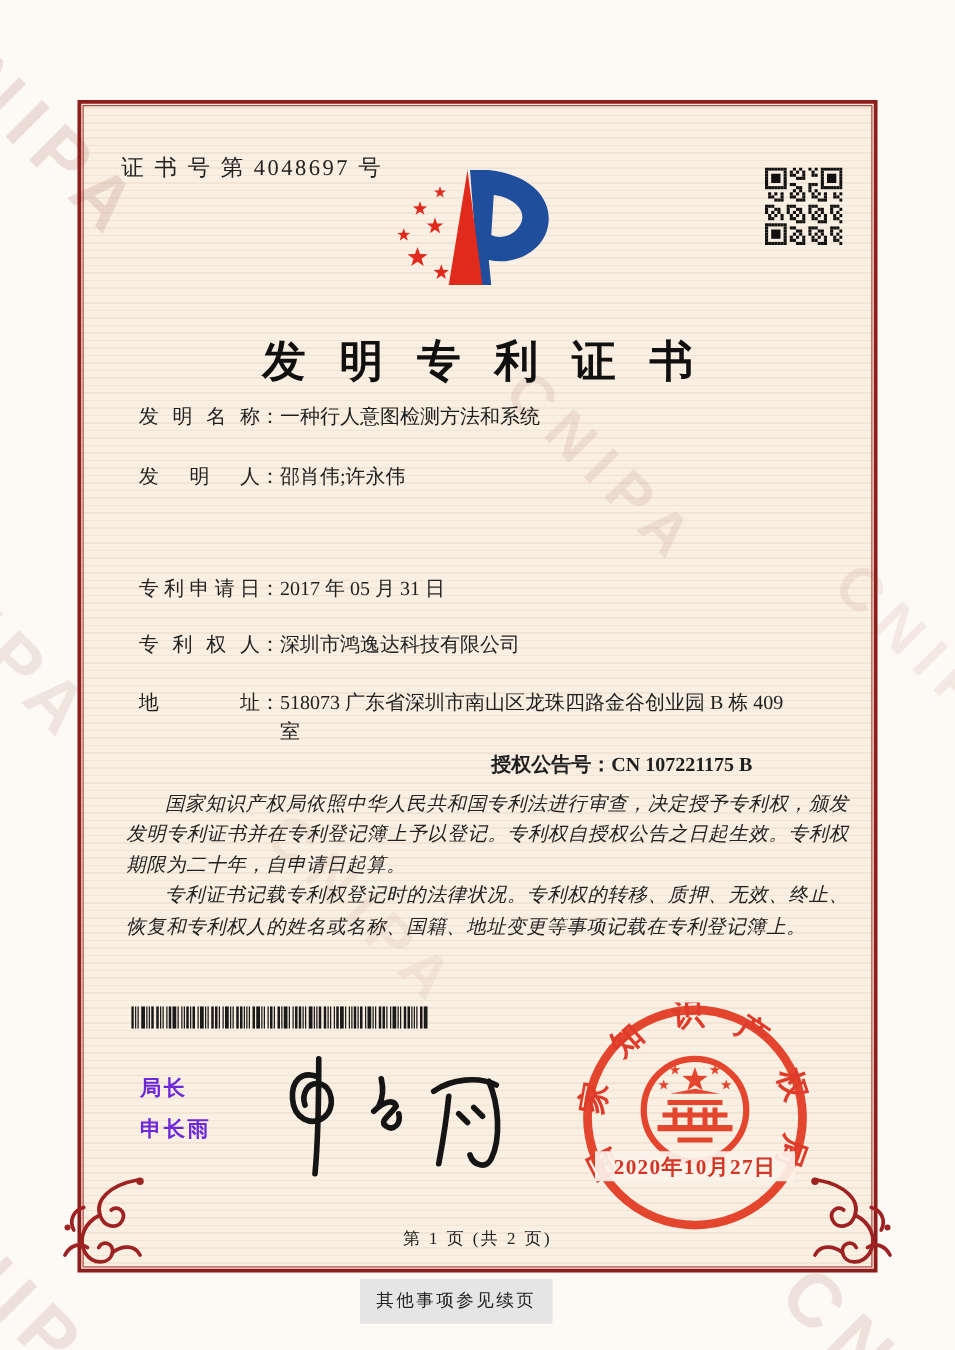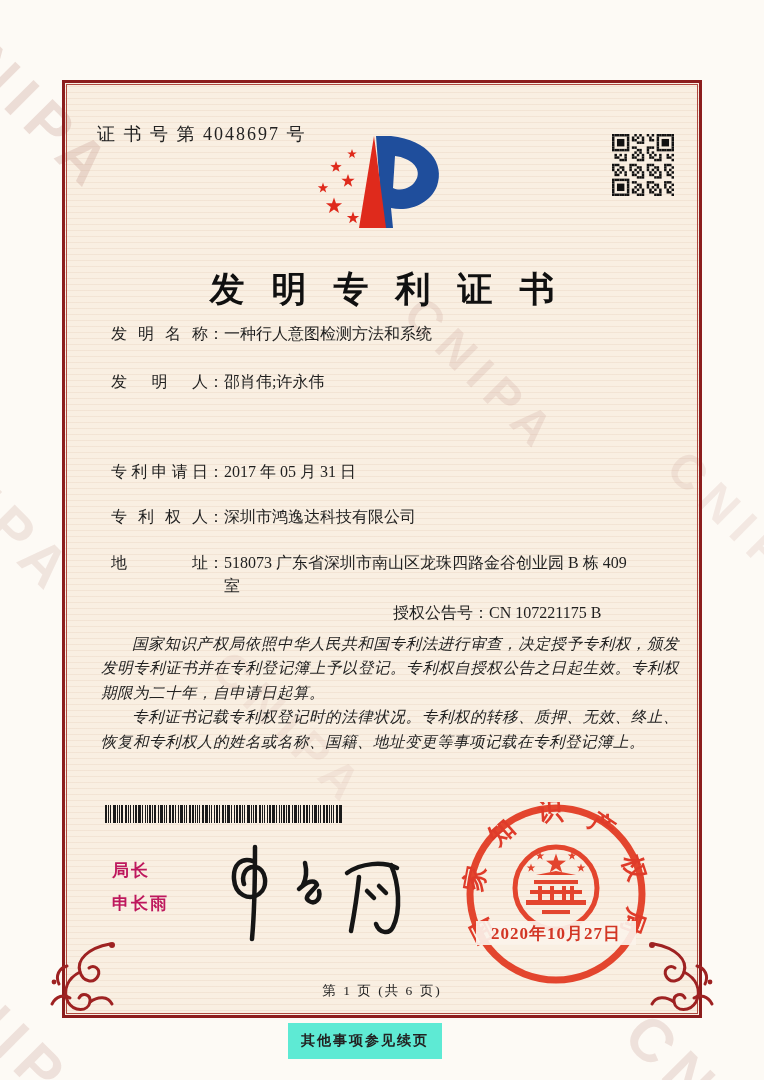--- a/index.html
+++ b/index.html
@@ -37,50 +37,50 @@
   .title{
     position:absolute;left:0;right:0;top:143px;text-align:center;
     font-size:35px;font-weight:bold;letter-spacing:27px;padding-left:27px;color:#101010;margin-top:40px;
   }
   .frow{position:absolute;left:46px;font-size:16px;line-height:1.45;}
   .flabel{
     display:inline-block;width:97px;vertical-align:top;
     text-align:justify;text-align-last:justify;
   }
   .fvalue{display:inline-block;vertical-align:top;max-width:412px;}
-  .grant2{position:absolute;left:282px;top:0;white-space:nowrap;}
+  .grant2{position:absolute;left:282px;top:0;white-space:nowrap;font-weight:bold;}
   .frow.grant{width:560px;}
   .paras{
     position:absolute;left:36px;top:549px;width:578px;
     font-size:15.5px;line-height:1.58;letter-spacing:0.5px;
     text-align:justify;font-style:italic;color:#222;
   }
   .paras p{margin:0;text-indent:2em;}
   .barcode{position:absolute;left:40px;top:722px;}
   .signer{
     position:absolute;left:47px;
     font-family:"Liberation Sans","DejaVu Sans",sans-serif;
-    font-weight:bold;font-size:17px;color:#be185d;letter-spacing:2px;
+    font-weight:bold;font-size:17px;color:#6d28d9;letter-spacing:2px;
   }
   .signer.t1{top:776px;}
   .signer.t2{top:809px;}
   .signature{position:absolute;left:148px;top:758px;}
   .seal{position:absolute;left:395px;top:719px;mix-blend-mode:multiply;opacity:.94;}
   .seal text{font-family:"Liberation Serif","DejaVu Serif",serif;}
   .page-info{
     position:absolute;left:0;right:0;top:899px;text-align:center;
     font-size:13.5px;letter-spacing:2px;color:#222;
   }
   .ornament{position:absolute;z-index:3;}
   .ornament.left{left:46px;top:938px;}
   .ornament.right{left:646px;top:938px;transform:scaleX(-1);}
   .cont-note{
     position:absolute;left:288px;top:1023px;width:154px;height:36px;z-index:3;
-    background:#5eead4;display:flex;align-items:center;justify-content:center;
-    font-size:14px;letter-spacing:2px;color:#222;font-weight:bold;
+    background:#e5e5e5;display:flex;align-items:center;justify-content:center;
+    font-size:14px;letter-spacing:2px;color:#222;
   }
 </style>
 </head>
 <body>
 
 <svg width="0" height="0" style="position:absolute">
   <defs>
     <polygon id="star5" points="0,-10 -2.35,-3.24 -9.51,-3.09 -3.8,1.24 -5.88,8.09 0,4 5.88,8.09 3.8,1.24 9.51,-3.09 2.35,-3.24"></polygon>
     <g id="flourish" stroke="#9e2222" fill="none" stroke-width="3" stroke-linecap="round">
       <path d="M64,6 C42,10 30,22 34,34 C37,44 48,46 52,38 C55,31 48,26 43,30"></path>
@@ -517,21 +517,21 @@
       <use href="#star5" transform="translate(25,-20) scale(0.45)"></use>
       <path d="M-20,-13 L0,-17 L20,-13 Z"></path>
       <path d="M-22,-8 h44 v4 h-44 z M-26,2 h52 v4 h-52 z M-30,12 h60 v5 h-60 z
                M-18,-2 h4 v15 h-4 z M-6,-2 h4 v15 h-4 z M6,-2 h4 v15 h-4 z M14,-2 h4 v15 h-4 z
                M-14,22 h28 v4 h-28 z"></path>
     </g>
     <rect x="16" y="119" width="160" height="24" fill="#fbf4ec" opacity="0.92"></rect>
     <text x="96" y="137" text-anchor="middle" font-size="17" font-weight="bold" fill="#d02a18" letter-spacing="1">2020年10月27日</text>
   </svg>
 
-  <div class="page-info">第 1 页 (共 6 页)</div>
+  <div class="page-info">第 1 页 (共 2 页)</div>
 </div>
 
 <svg class="ornament left" width="72" height="80" viewBox="0 0 72 80">
     <use href="#flourish"></use>
   </svg>
 <svg class="ornament right" width="72" height="80" viewBox="0 0 72 80">
     <use href="#flourish"></use>
   </svg>
 
 <div class="cont-note">其他事项参见续页</div>

